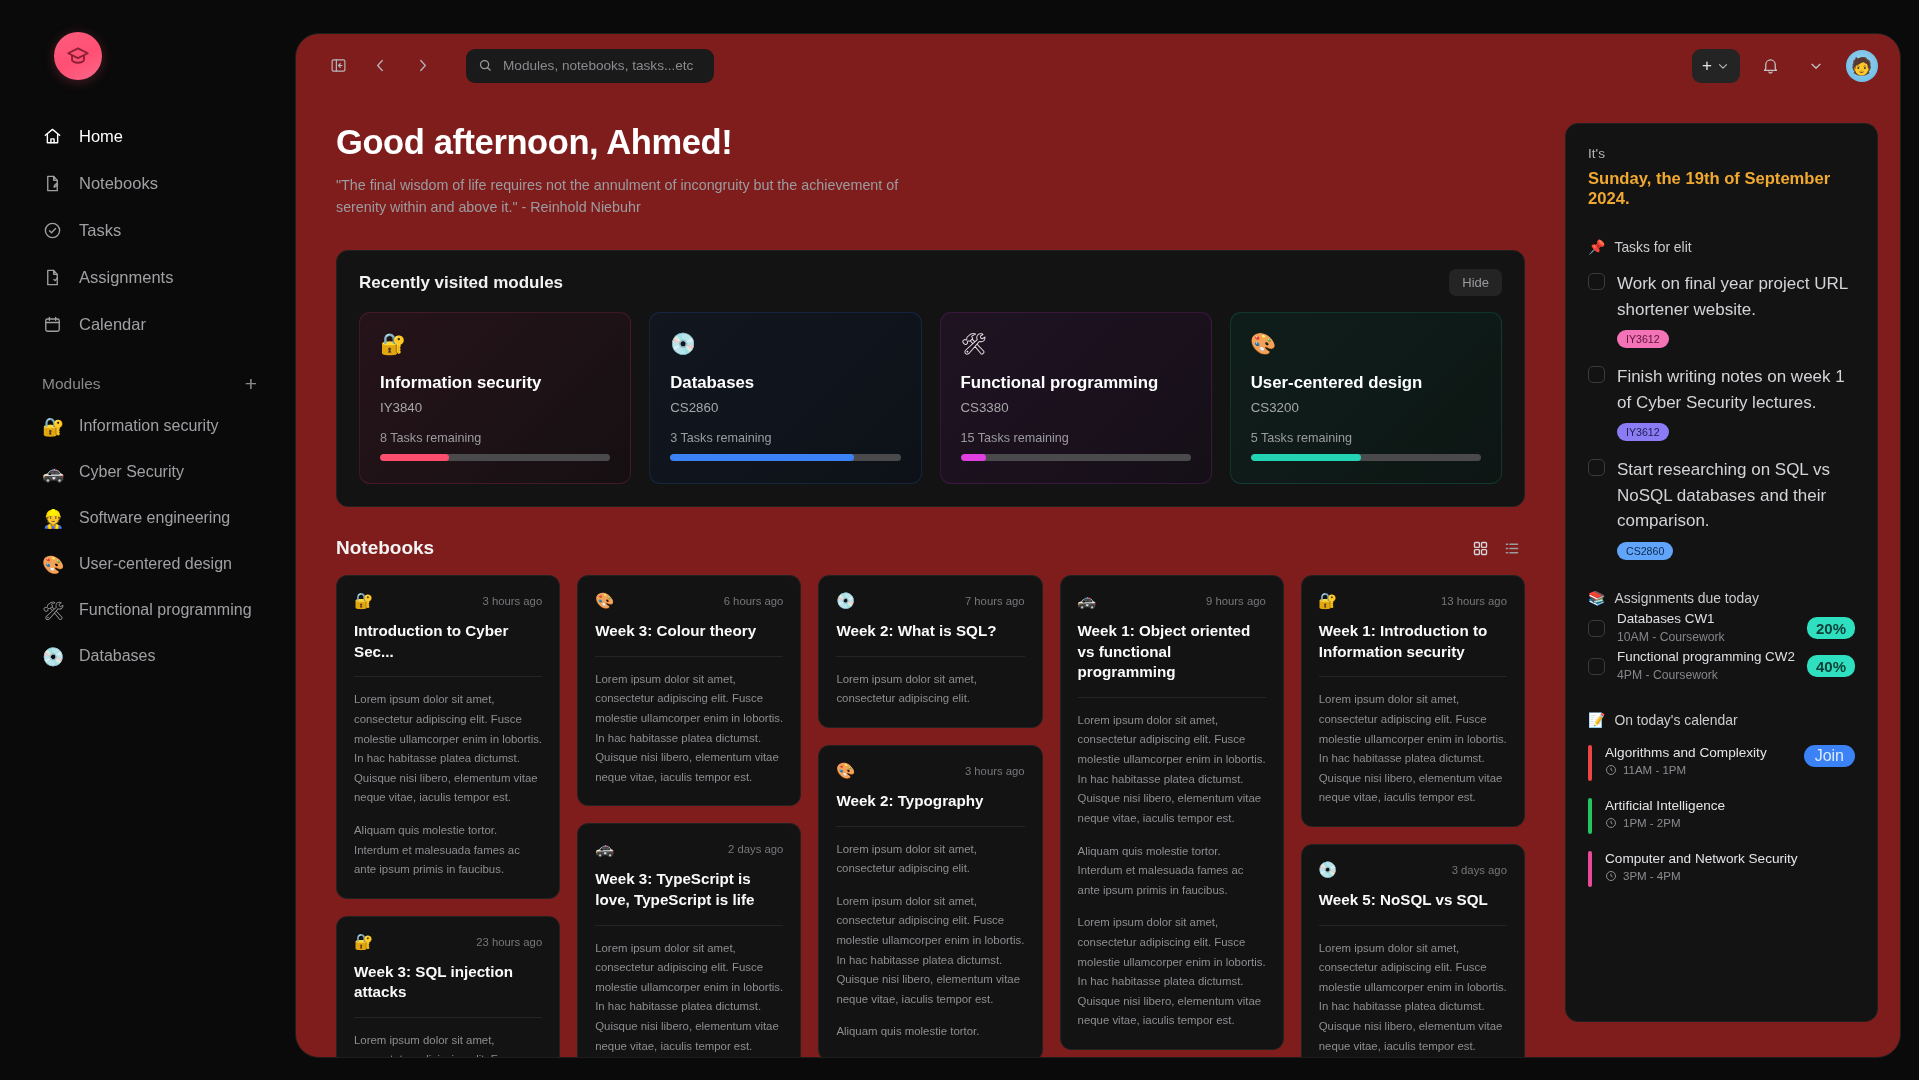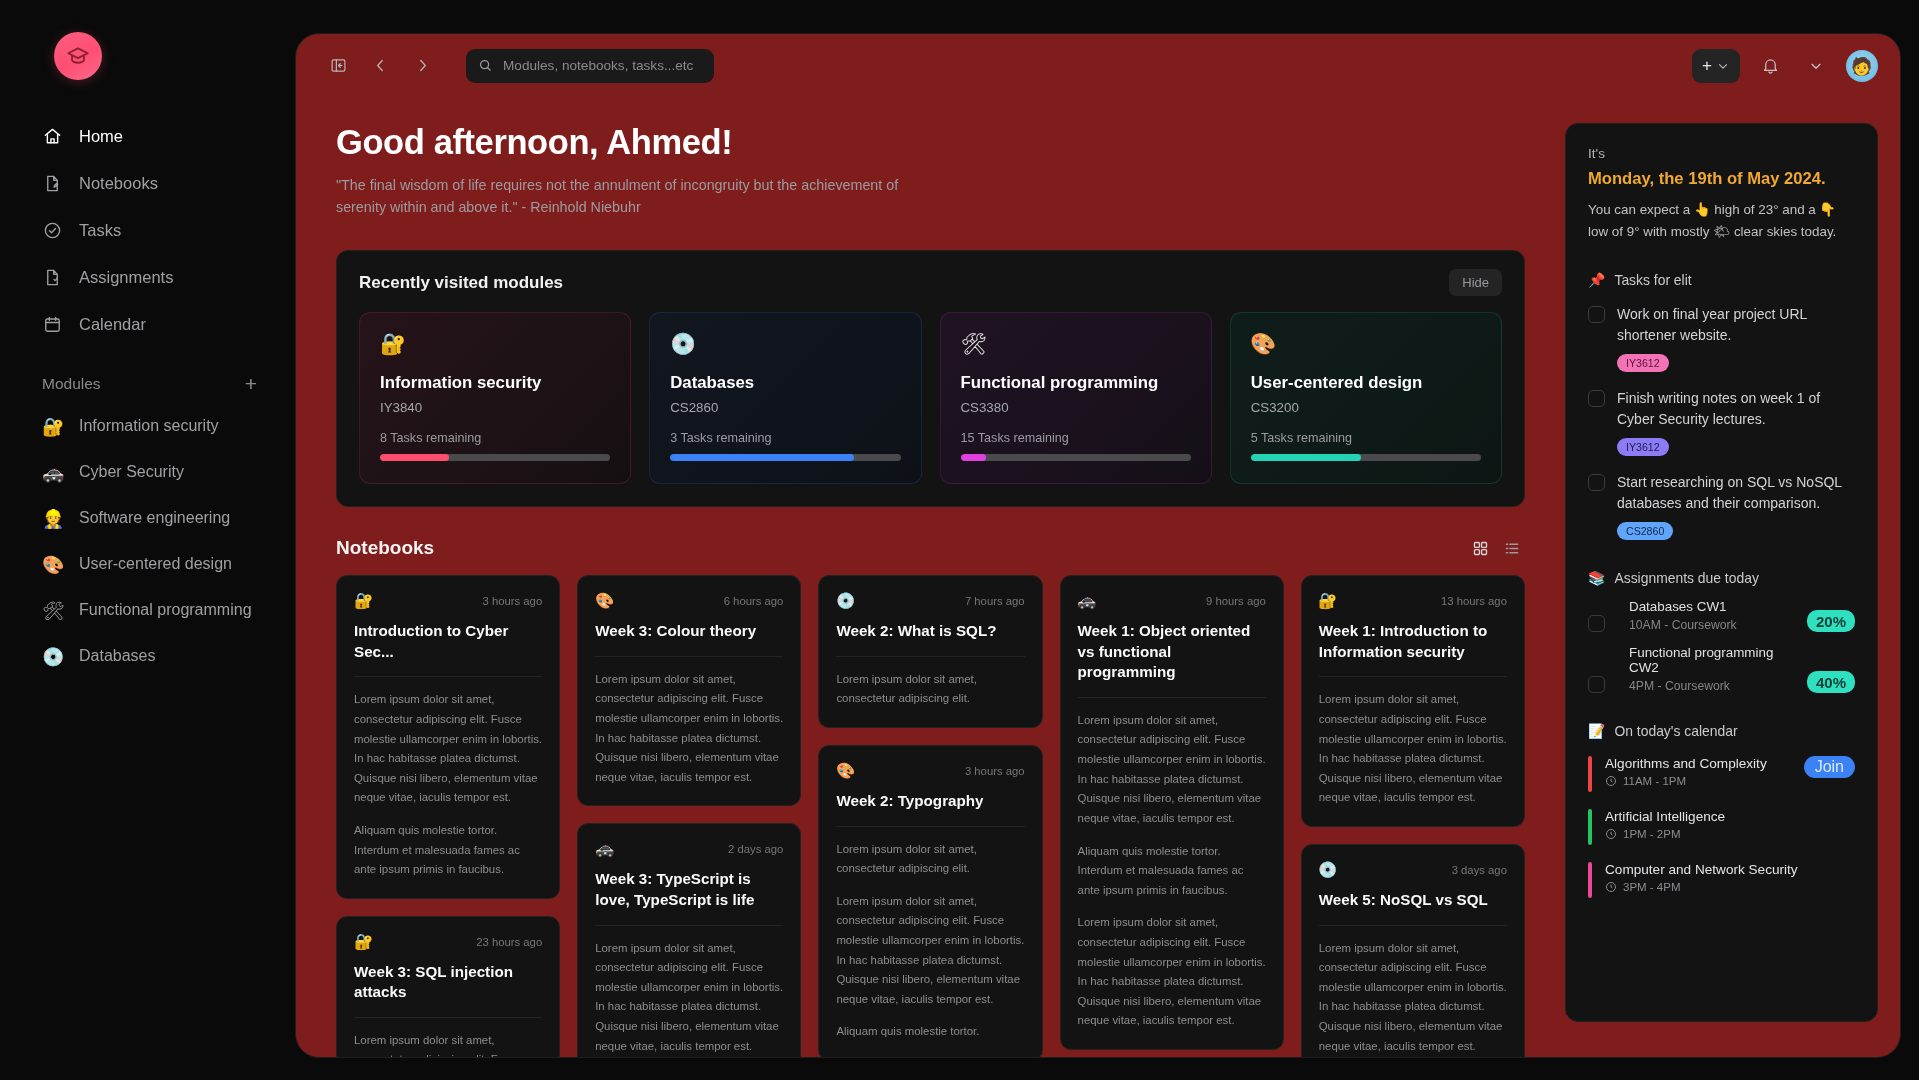--- a/index.html
+++ b/index.html
@@ -173,26 +173,26 @@
   .rp-head {
     margin-top: 30px; display: flex; align-items: center; gap: 9px;
     font-size: 13.9px; color: #ccccd0;
   }
   .rp-head .e { font-size: 14px; font-family:"DejaVu Sans", sans-serif; }
   .task-row { display: flex; gap: 12px; margin-top: 16px; }
   .cb {
     width: 17px; height: 17px; flex: 0 0 17px; margin-top: 2px;
     border: 1.4px solid #3b3b3e; border-radius: 5px; cursor: pointer;
   }
-  .task-txt { font-size: 14px; color: #d4d4d8; line-height: 1.5; }
+  .task-txt { font-size: 17px; color: #d4d4d8; line-height: 1.5; }
   .chip {
     display: inline-block; margin-top: 8px; font-size: 10.6px;
     padding: 3px 9px; border-radius: 11px; font-weight: normal;
   }
-  .as-row { display: flex; gap: 24px; margin-top: 13px; align-items: flex-end; }
+  .as-row { display: flex; gap: 12px; margin-top: 5px; align-items: center; }
   .as-main { flex: 1; }
   .as-name { font-size: 13.4px; color: #e0e0e4; }
   .as-sub { margin-top: 4px; font-size: 12.2px; color: #85858a; }
   .pct {
     font-size: 15px; padding: 2.5px 9px; border-radius: 10px;
     background: #2ee0c0; color: #0c3f36; font-weight: bold; margin-top: 2px;
   }
   .cal-row { display: flex; gap: 13px; margin-top: 17px; align-items: flex-start; }
   .cal-bar { width: 4px; border-radius: 3px; flex: 0 0 4px; height: 36px; }
   .cal-main { flex: 1; }
@@ -534,22 +534,21 @@
                   <p>Lorem ipsum dolor sit amet, consectetur adipiscing elit. Fusce molestie ullamcorper enim in lobortis. In hac habitasse platea dictumst. Quisque nisi libero, elementum vitae neque vitae, iaculis tempor est.</p>
                 </div>
               </div>
             </div>
         </section>
       </main>
 
       <aside class="right">
         <div class="right-inner">
           <div class="its">It's</div>
-          <div class="date">Monday, the 19th of May 2024.</div>
-          <div class="weather">You can expect a 👆 high of 23° and a 👇 low of 9° with mostly 🌤 clear skies today.</div>
+          <div class="date">Sunday, the 19th of September 2024.</div>
 
           <div class="rp-head">
             <span class="e">📌</span>
             <span>Tasks for elit</span>
           </div>
           <div id="tasks-list">
               <div class="task-row">
                 <div class="cb"></div>
                 <div style="flex:1"><div class="task-txt">Work on final year project URL shortener website.</div><span class="chip" style="background:#f472b6;color:#5b1538">IY3612</span></div>
               </div>

